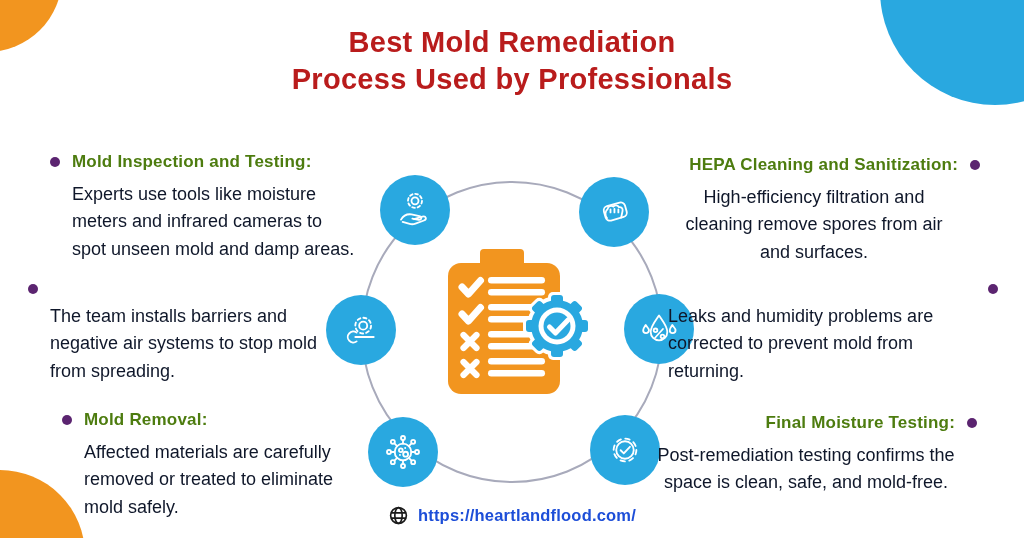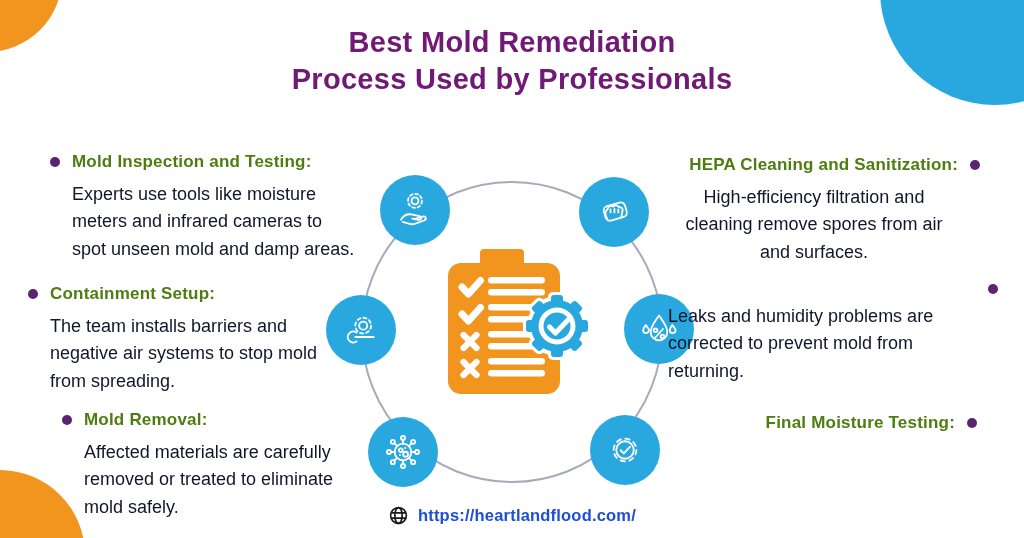--- a/index.html
+++ b/index.html
@@ -10,21 +10,21 @@
   }
   
   .corner { position:absolute; border-radius:50%; }
   .corner-tl { left:-88px; top:-98px; width:150px; height:150px; background:#F2951F; }
   .corner-tr { left:880px; top:-125px; width:230px; height:230px; background:#29A8E0; }
   .corner-bl { left:-85px; top:470px; width:170px; height:170px; background:#F2951F; }
 
   
   .title {
     position:absolute; top:24px; left:0; right:0; text-align:center;
-    font-size:29px; font-weight:800; color:#701a75; line-height:37px; letter-spacing:.3px;
+    font-size:29px; font-weight:800; color:#b91c1c; line-height:37px; letter-spacing:.3px;
   }
 
   
   .step { position:absolute; }
   .head-row { display:flex; align-items:center; gap:12px; }
   .head-row.rtl { justify-content:flex-end; }
   .bullet { width:10px; height:10px; border-radius:50%; background:#5B2470; flex:0 0 auto; }
   .step h3 { margin:0; font-size:17px; font-weight:700; color:#4d7c0f; letter-spacing:.2px; white-space:nowrap; }
   .step p { margin:9px 0 0; font-size:18px; line-height:1.52; color:#0f172a; }
   .step.left p  { margin-left:22px; }
@@ -186,21 +186,20 @@
   <div class="step left step1">
     <div class="head-row">
       <span class="bullet"></span>
       <h3>Mold Inspection and Testing:</h3>
     </div>
     <p>Experts use tools like moisture meters and infrared cameras to spot unseen mold and damp areas.</p>
   </div>
   <div class="step left step2">
     <div class="head-row">
       <span class="bullet"></span>
-      <h3>Containment Setup:</h3>
     </div>
     <p>The team installs barriers and negative air systems to stop mold from spreading.</p>
   </div>
   <div class="step left step3">
     <div class="head-row">
       <span class="bullet"></span>
       <h3>Mold Removal:</h3>
     </div>
     <p>Affected materials are carefully removed or treated to eliminate mold safely.</p>
   </div>
@@ -216,20 +215,21 @@
     <div class="head-row rtl">
       <span class="bullet"></span>
     </div>
     <p>Leaks and humidity problems are corrected to prevent mold from returning.</p>
   </div>
   <div class="step right step6">
     <div class="head-row rtl">
       <h3>Final Moisture Testing:</h3>
       <span class="bullet"></span>
     </div>
+    <p>Post-remediation testing confirms the space is clean, safe, and mold-free.</p>
   </div>
 
   <div class="footer">
     <svg viewBox="0 0 24 24">
       <circle cx="12" cy="12" r="9"></circle>
       <ellipse cx="12" cy="12" rx="4.2" ry="9"></ellipse>
       <path d="M3.4 9 h17.2 M3.4 15 h17.2"></path>
     </svg>
     <span class="url">https://heartlandflood.com/</span>
   </div>

